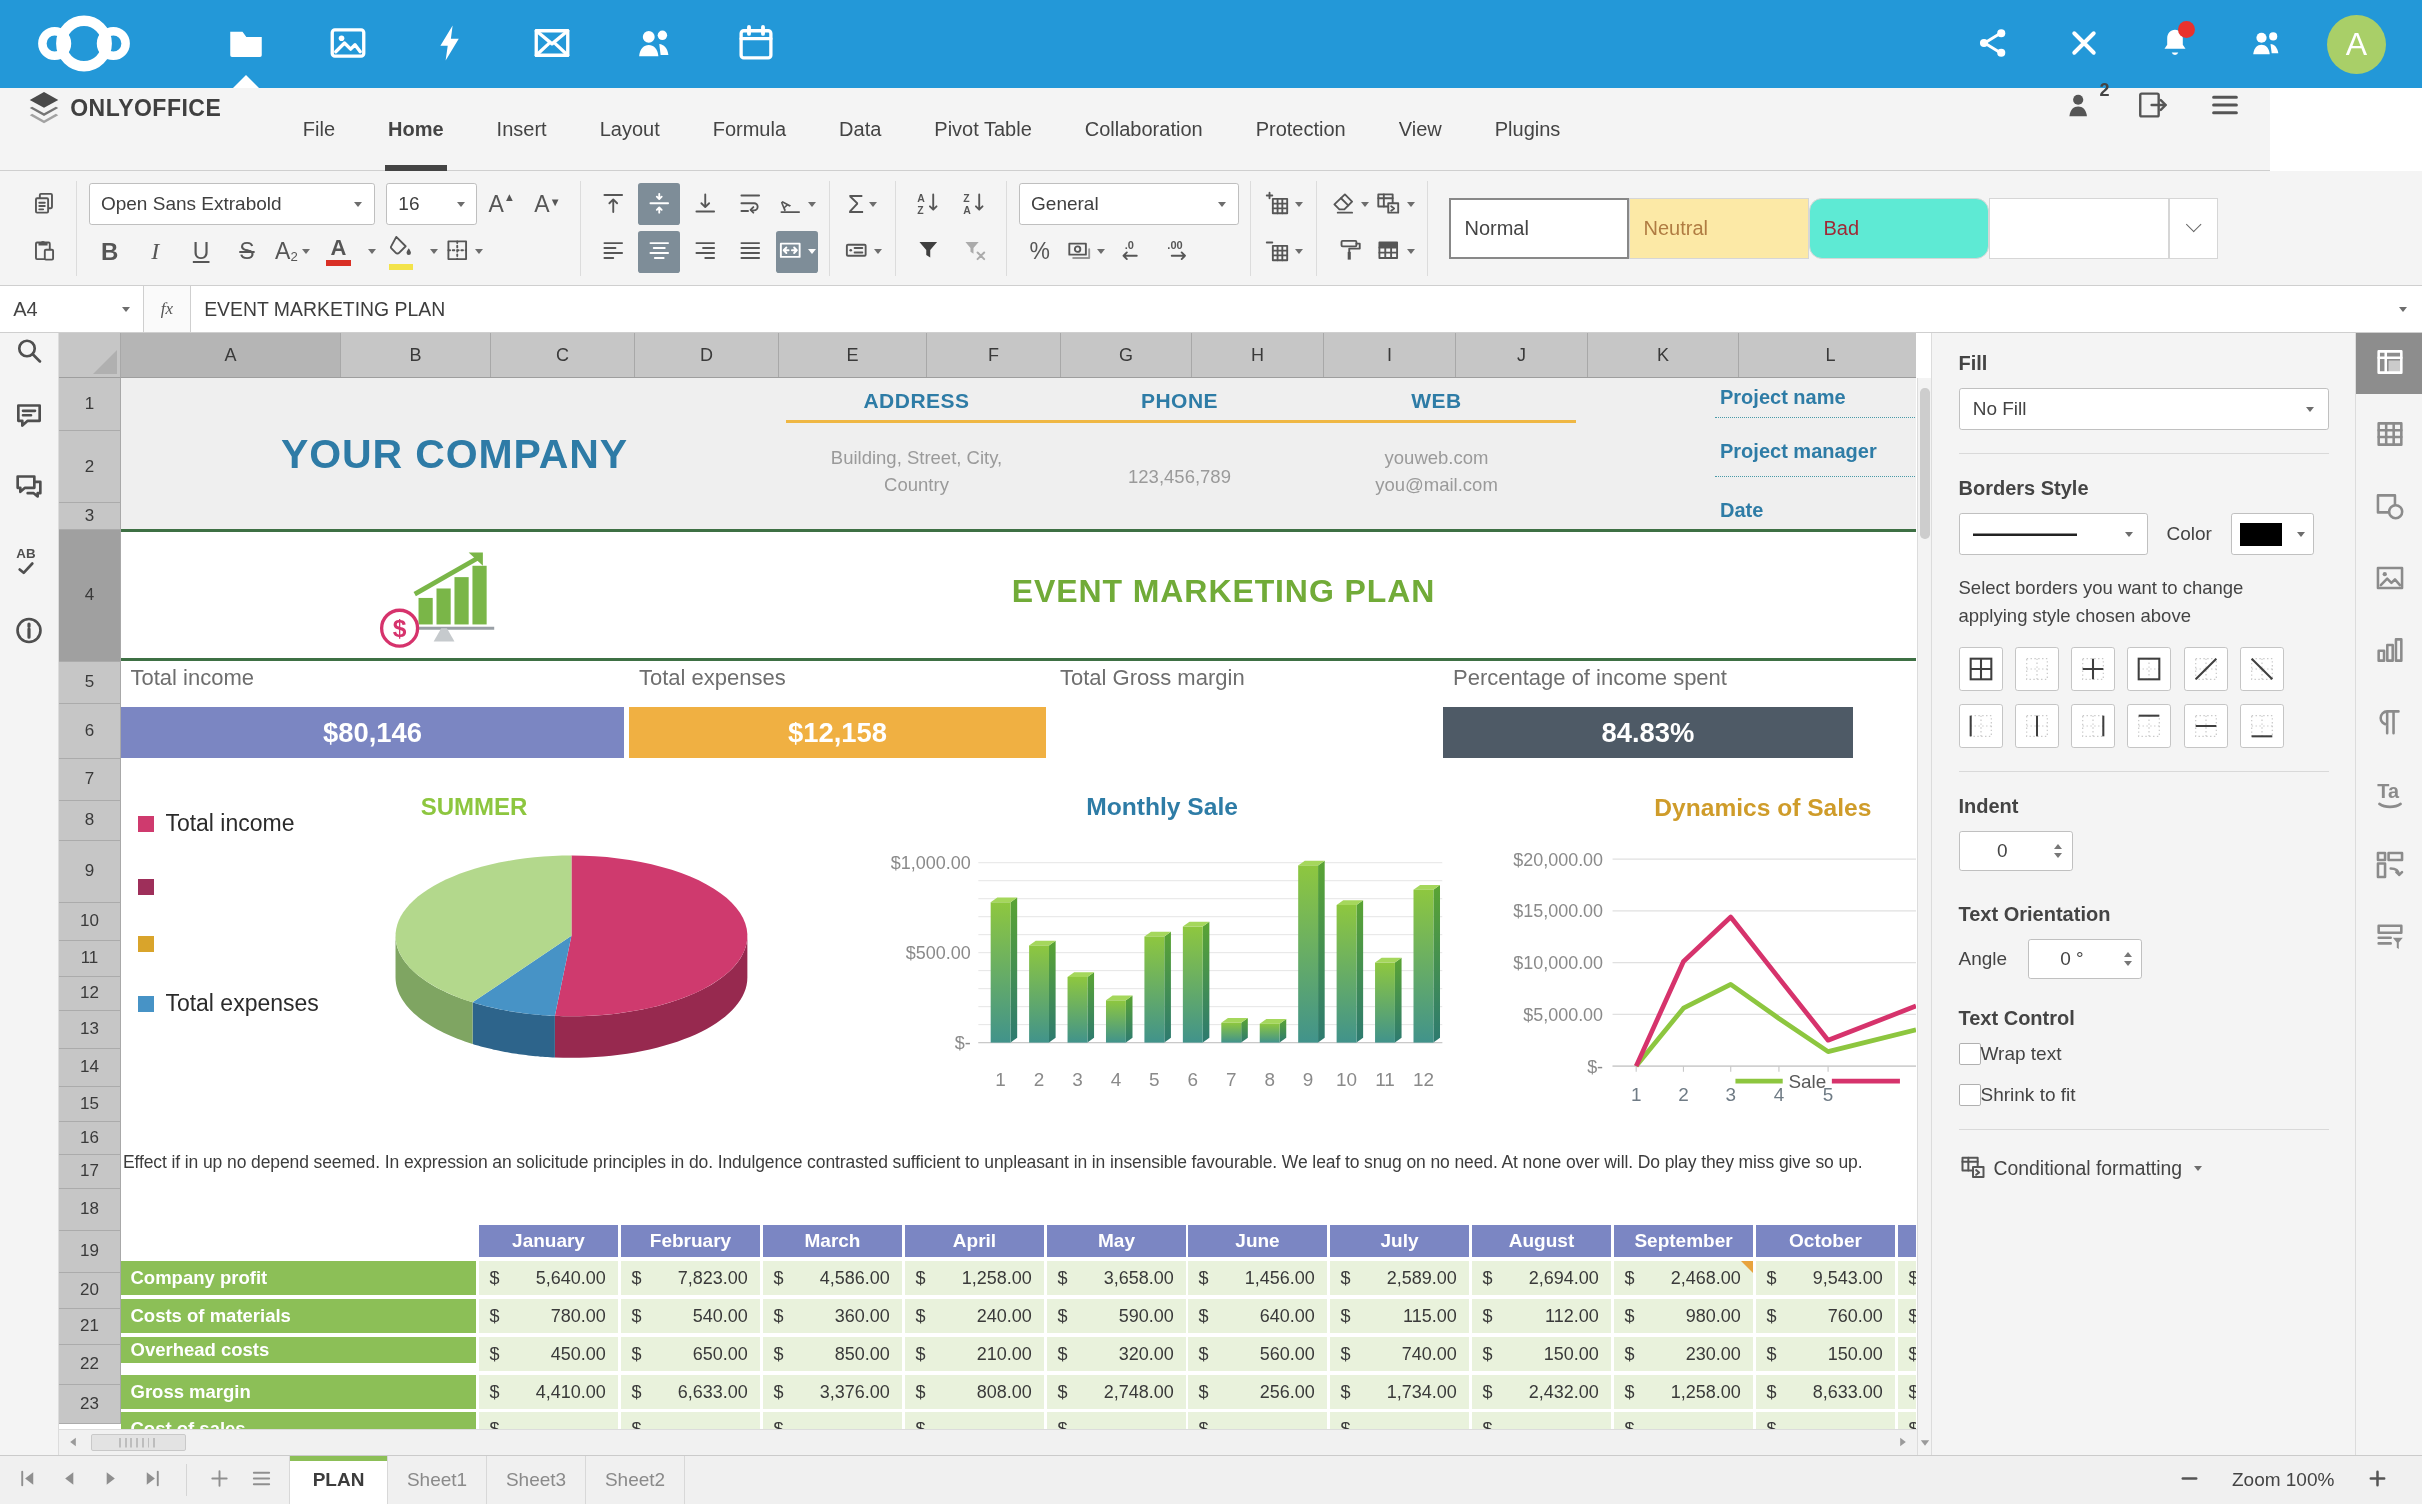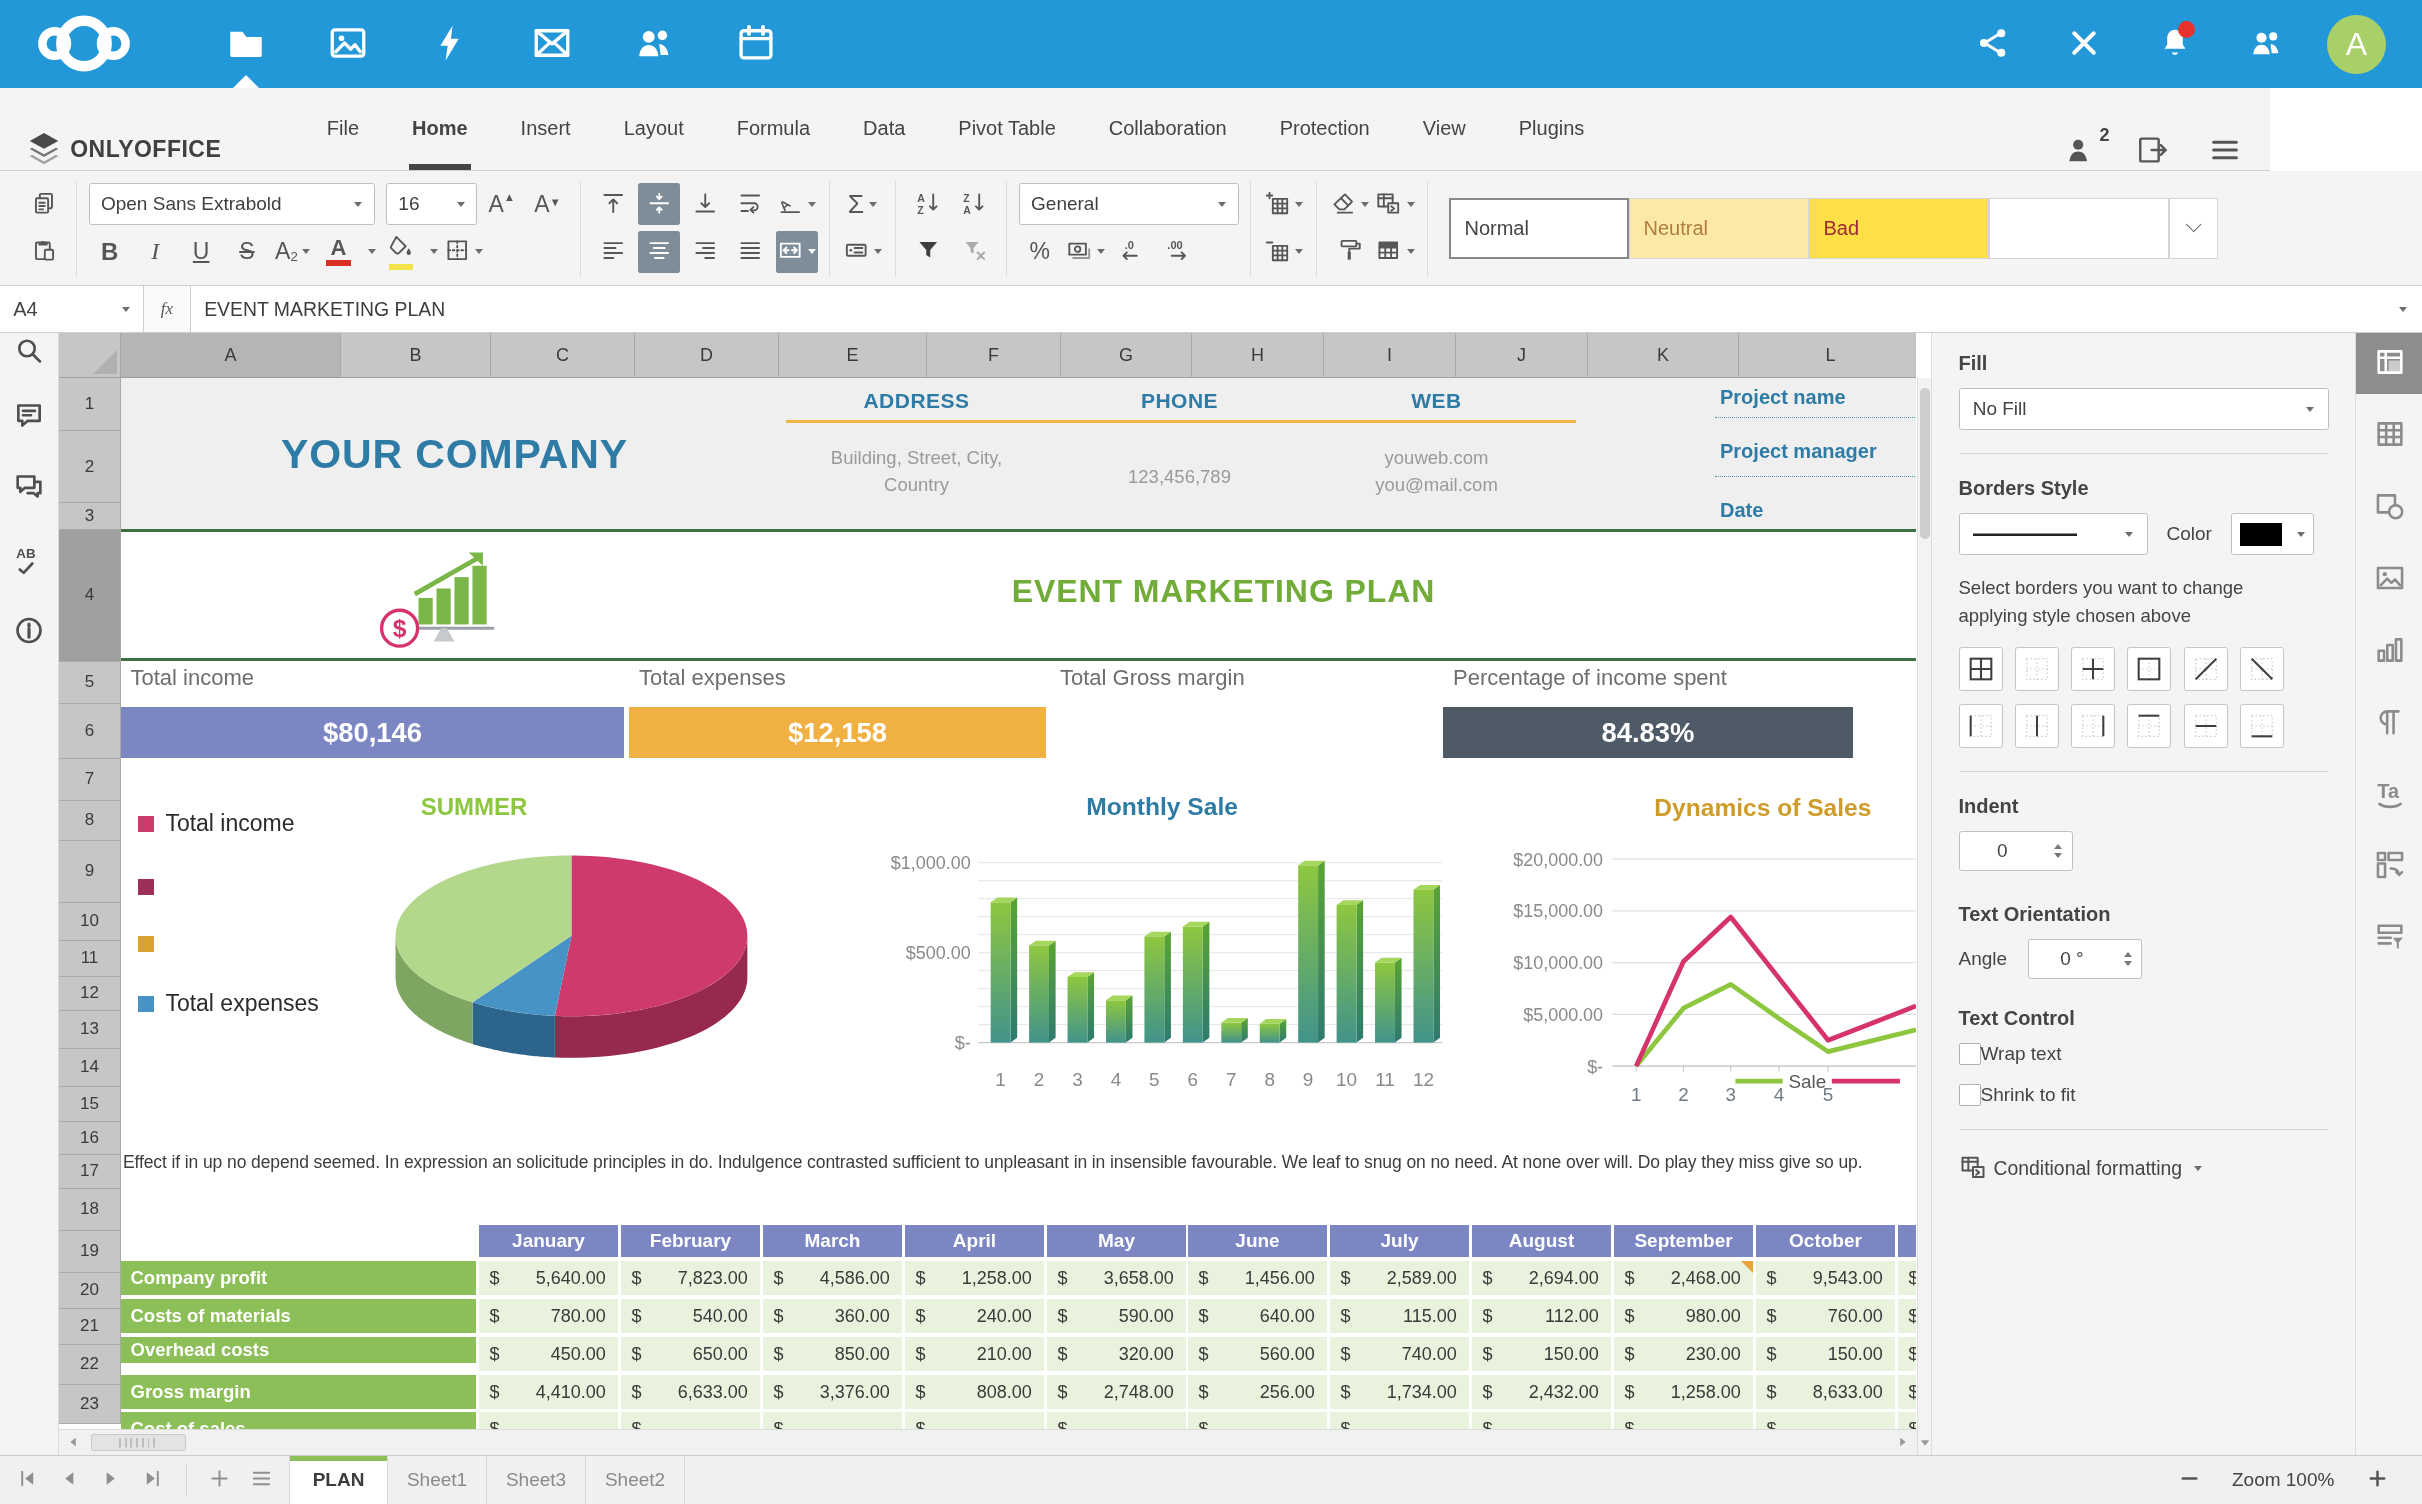--- a/index.html
+++ b/index.html
@@ -14,21 +14,21 @@
   .app { position:relative; width:102px; height:88px; display:flex; align-items:center; justify-content:center; cursor:pointer; }
   .app .ic svg { width:42px; height:42px; }
   .app-caret { position:absolute; bottom:0; left:50%; transform:translateX(-50%); width:0; height:0; border-left:13.2px solid transparent; border-right:13.2px solid transparent; border-bottom:13.2px solid #fff; }
   .top-right { margin-left:auto; display:flex; align-items:center; height:88px; padding-right:21px; }
   .top-right .titem { position:relative; width:91px; height:88px; display:flex; align-items:center; justify-content:center; cursor:pointer; }
   .top-right .titem .ic svg { width:36px; height:36px; }
   .badge { position:absolute; top:21px; right:24.6px; width:17px; height:17px; border-radius:50%; background:#e9322d; }
   .avatar { width:59px; height:59px; border-radius:50%; background:#a9cf68; color:#fff; font-size:32px; display:flex; align-items:center; justify-content:center; }
 
   
-  .menubar { position:absolute; left:0; top:88px; width:2270px; height:83px; background:#f4f4f4; border-bottom:0.9px solid #cfcfcf; display:flex; align-items:flex-end;gap:24px; }
+  .menubar { position:absolute; left:0; top:88px; width:2270px; height:83px; background:#f4f4f4; border-bottom:0.9px solid #cfcfcf; display:flex; align-items:flex-start; }
   .brand { display:flex; align-items:center; margin-left:24.6px; }
   .brand .ic svg { width:38px; height:38px; }
   .brand-name { font-size:23px; font-weight:bold; color:#404040; letter-spacing:0.5px; margin-left:7.6px; }
   .menu-items { display:flex; margin-left:55px; height:83px; }
   .menu-item { padding:0 26.5px; font-size:20px; color:#444; display:flex; align-items:center; cursor:pointer; position:relative; }
   .menu-item.active { font-weight:bold; }
   .menu-item.active::after { content:""; position:absolute; left:23px; right:23px; bottom:0; height:5.7px; background:#444; }
   .menu-right { margin-left:auto; display:flex; align-items:center; gap:38px; padding-right:28px; }
   .menu-right .mr { position:relative; cursor:pointer; }
   .menu-right .ic svg { width:34px; height:34px; }
@@ -576,21 +576,21 @@
                 <path d="M4 9.5h16M4 14.2h16M9.3 9.5V19M14.6 9.5V19" stroke="#565656" stroke-width="1.7" fill="none" stroke-linecap="round" stroke-linejoin="round"></path>
               </svg></span>
             <span class="tri"></span>
           </span>
       </div>
     </div>
     <div class="tgroup" style="border-right:none; justify-content:center">
       <div class="gallery" id="styleGallery">
           <div class="stile selected" style="background: rgb(255, 255, 255); color: rgb(68, 68, 68);">Normal</div>
           <div class="stile" style="background: rgb(252, 233, 166); color: rgb(176, 124, 66);">Neutral</div>
-          <div class="stile" style="background: #fde047; color: rgb(159, 41, 54);">Bad</div>
+          <div class="stile" style="background: #5eead4; color: rgb(159, 41, 54); border-radius: 13px;">Bad</div>
           <div class="stile"></div>
           <div class="gal-more">
             <span class="chev"></span>
           </div>
         </div>
     </div>
   </div>
 
   <div class="fbar">
     <div class="namebox">

